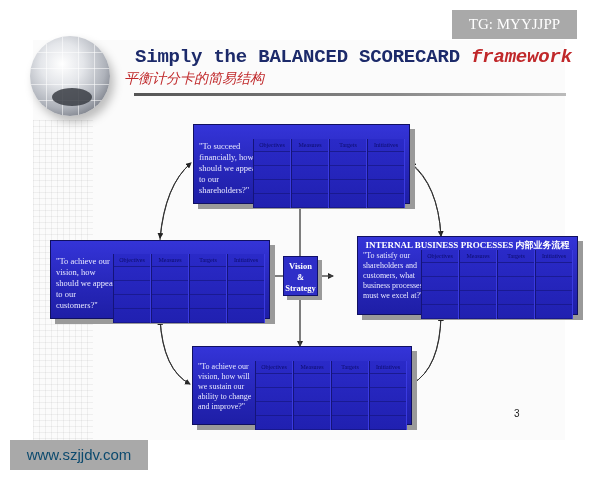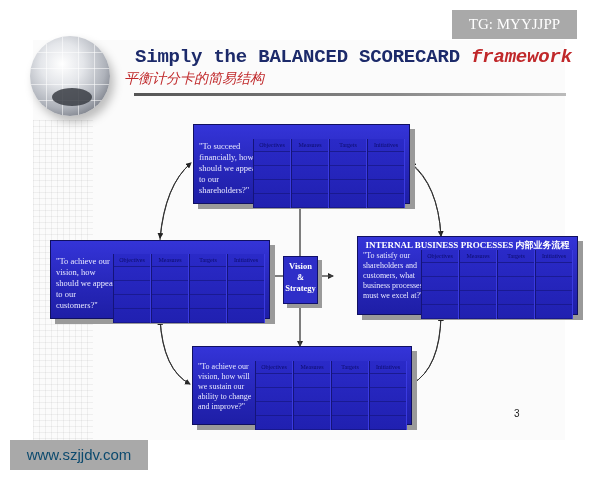--- a/index.html
+++ b/index.html
@@ -20,21 +20,21 @@
   .rule { position:absolute; left:134px; top:93px; width:432px; height:3px; background:linear-gradient(90deg,#555 0%, #888 60%, #bbb 100%); }
 
   .box { position:absolute; background:linear-gradient(180deg,#3434d8 0%, #2626b8 60%, #1e1ea6 100%); border:1px solid #101060; box-shadow:5px 5px 0 #9a9a9a; }
   .box .hdr { position:absolute; left:0; right:0; top:2px; text-align:center; color:#ffffff; font-weight:bold; font-size:10px; white-space:nowrap; }
   .box .q { position:absolute; left:5px; color:#e8e8ff; font-size:8.5px; line-height:11px; }
   .box .cols { position:absolute; right:4px; display:flex; }
   .box .col { border-left:1px solid #14147a; border-right:1px solid #3a3ae0; background:linear-gradient(180deg,#2a2ac8 0%, #2020b0 100%); position:relative; }
   .box .col .ch { display:block; font-size:6px; color:#0c0c6a; text-align:center; padding:3px 0; border-bottom:1px solid #1a1a90; white-space:nowrap; overflow:hidden; }
   .box .col .row { height:13px; border-bottom:1px solid rgba(20,20,120,0.6); }
 
-  .vision { position:absolute; left:283px; top:256px; width:35px; height:48px; background:#2e2ec8; border:1px solid #10106a; box-shadow:4px 4px 0 #9a9a9a; color:#fff; font-weight:bold; font-size:8.5px; text-align:center; line-height:11px; padding-top:4px; box-sizing:border-box; }
+  .vision { position:absolute; left:283px; top:256px; width:35px; height:40px; background:#2e2ec8; border:1px solid #10106a; box-shadow:4px 4px 0 #9a9a9a; color:#fff; font-weight:bold; font-size:8.5px; text-align:center; line-height:11px; padding-top:4px; box-sizing:border-box; }
 
   .pagenum { position:absolute; left:514px; top:408px; font-family:"Liberation Sans", sans-serif; font-size:10px; color:#222; }
   .wm-tg { position:absolute; left:452px; top:10px; width:125px; height:29px; background:#a9a9a9; color:#ffffff; font-family:Liberation Serif, serif; font-size:15px; line-height:29px; text-align:center; }
   .wm-url { position:absolute; left:10px; top:440px; width:138px; height:30px; background:#a9a9a9; color:#0c4a6e; font-family:"Liberation Sans", sans-serif; font-size:15px; line-height:30px; text-align:center; }
   svg.conn { position:absolute; left:0; top:0; }
 </style>
 </head>
 <body>
 
 <div class="slide"></div>

